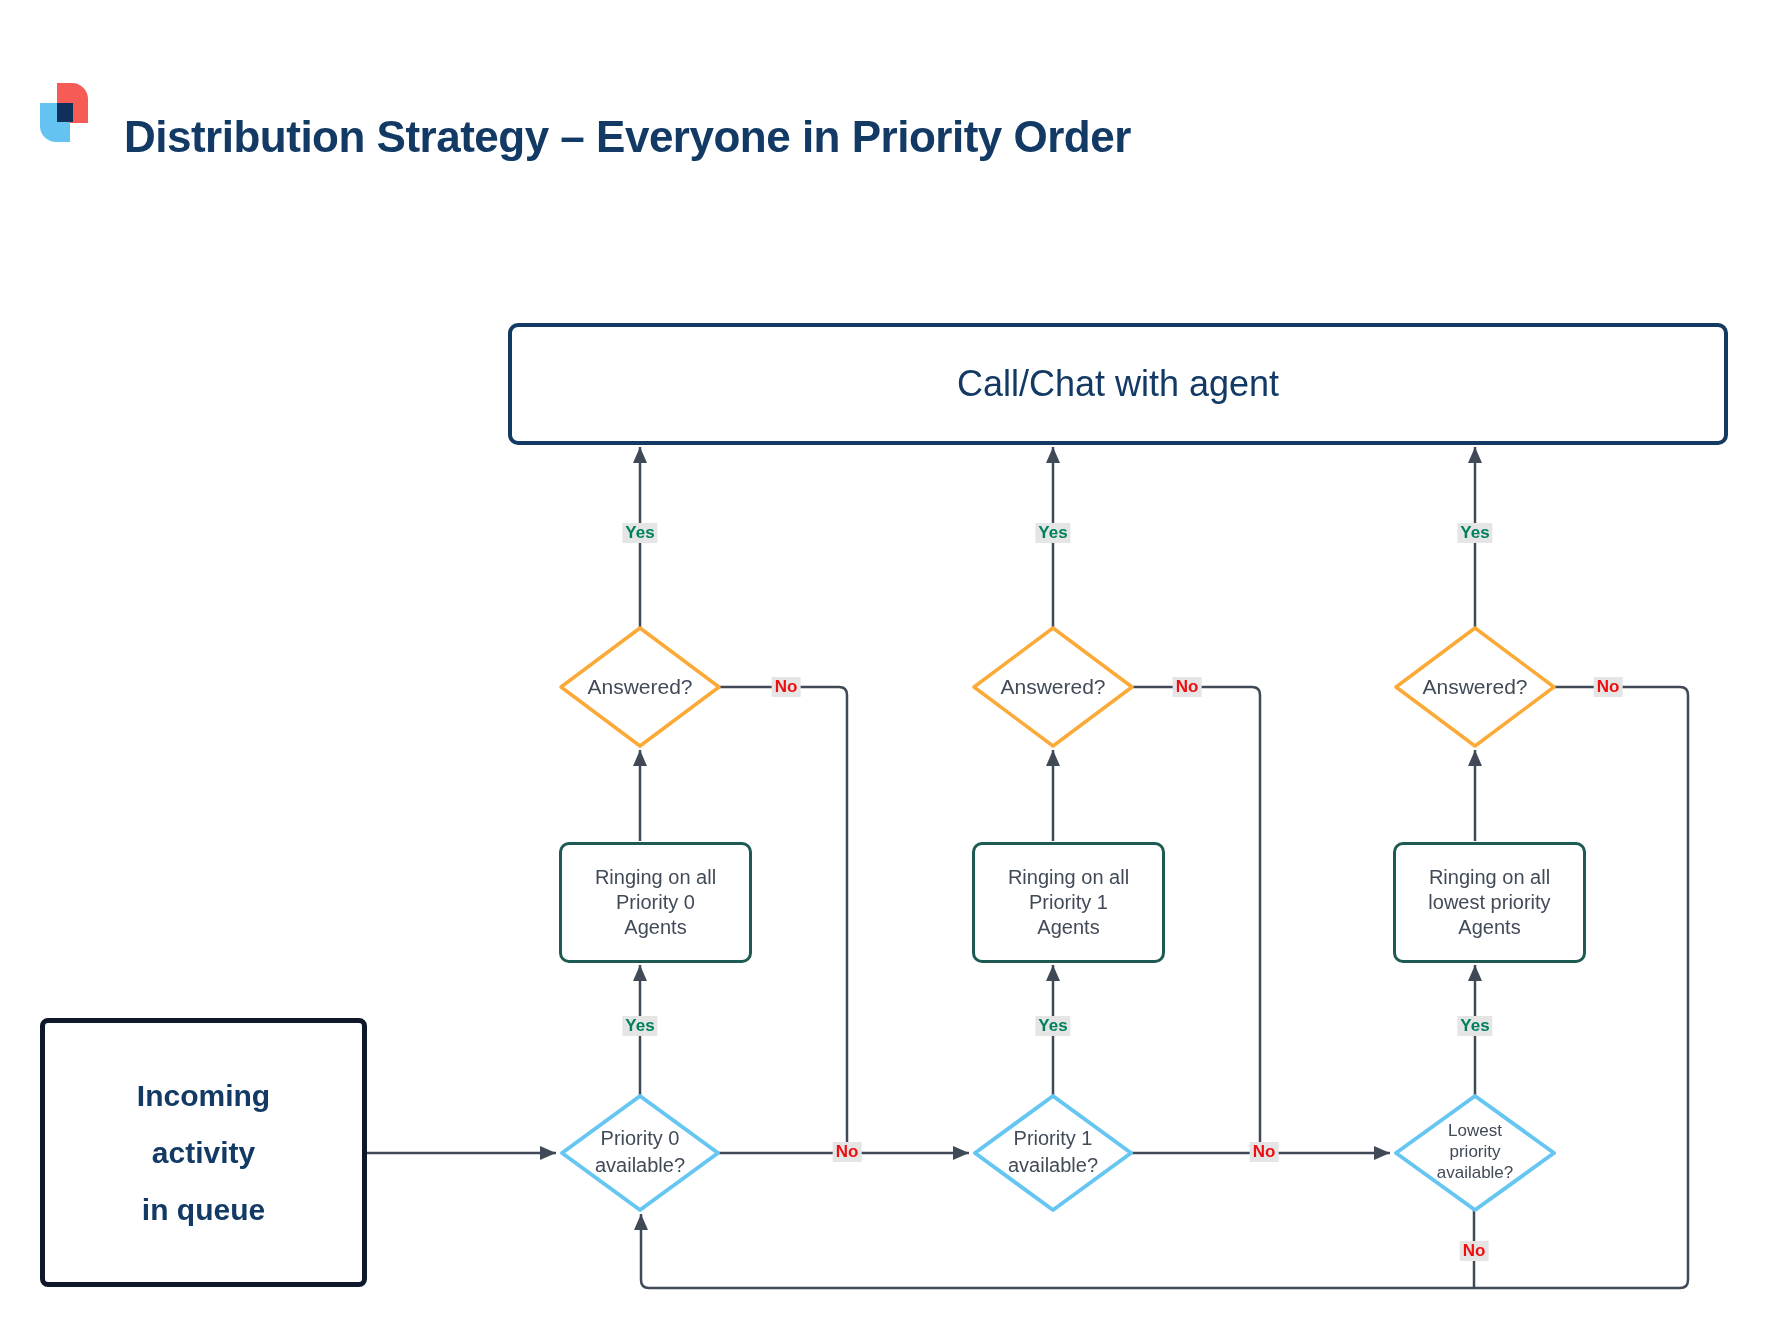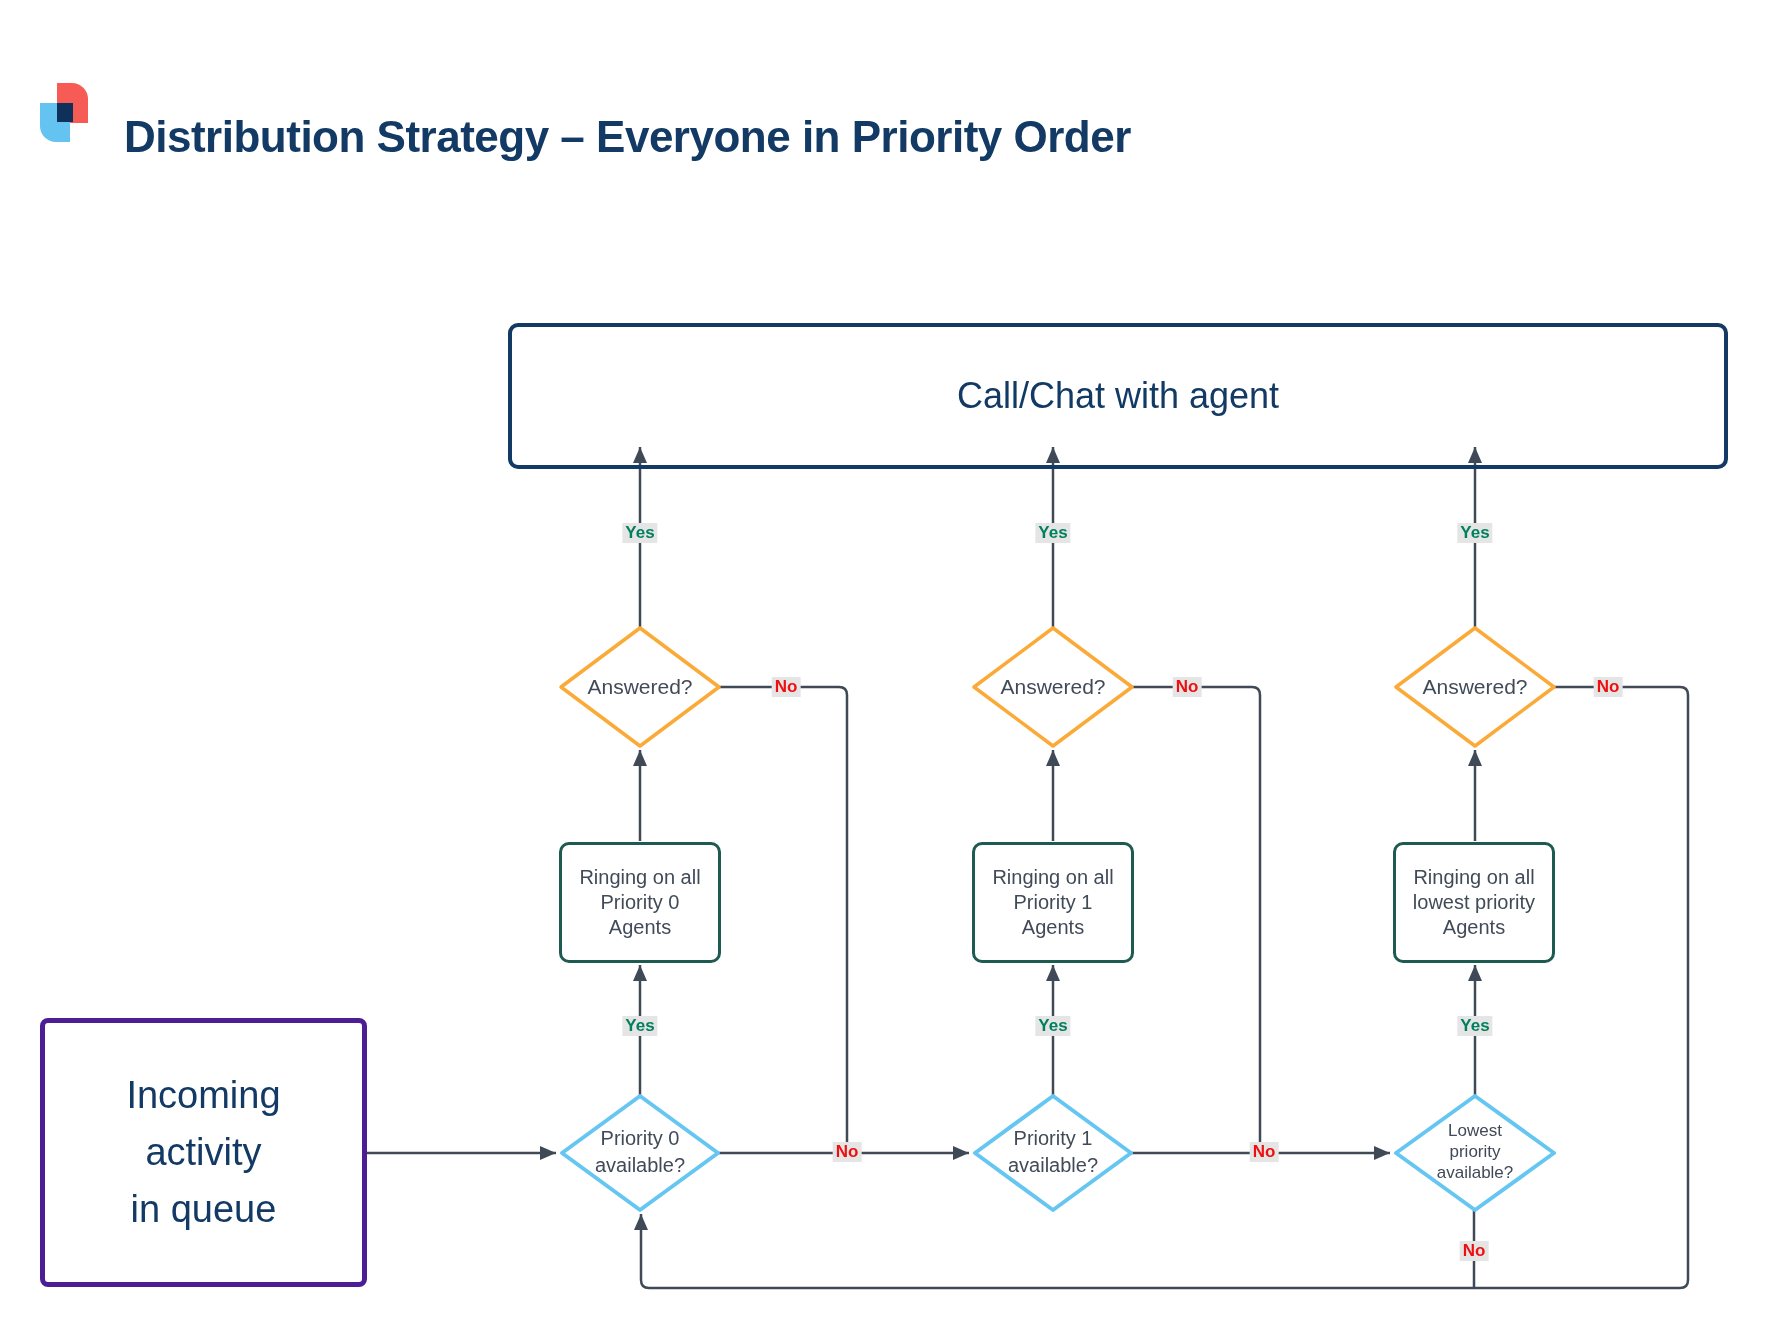--- a/index.html
+++ b/index.html
@@ -21,34 +21,34 @@
     color:#123a64; white-space:nowrap;
   }
 
   svg.layer { position:absolute; left:0; top:0; z-index:1; }
 
   .box {
     position:absolute; z-index:2; background:transparent;
     display:flex; align-items:center; justify-content:center; text-align:center;
   }
   .call-chat {
-    left:508px; top:323px; width:1220px; height:146px;
+    left:508px; top:323px; width:1220px; height:122px;
     border:4px solid #123a64; border-radius:10px;
     font-size:36px; color:#123a64;align-items:center;
   }
   .ringing {
-    top:842px; width:162px; height:121px;
+    top:842px; width:193px; height:121px;
     border:3px solid #1c5a52; border-radius:10px;
     font-size:20px; line-height:25px; color:#414b58; white-space:pre-line;
   }
   .ringing-1 { left:559px; } .ringing-2 { left:972px; } .ringing-3 { left:1393px; }
   .incoming {
     left:40px; top:1018px; width:327px; height:269px;
-    border:5px solid #4c1d95; border-radius:8px;
-    font-size:38px; line-height:57px; color:#123a64; white-space:pre-line;
+    border:5px solid #0f172a; border-radius:8px;
+    font-size:30px; line-height:57px; color:#123a64; white-space:pre-line;font-weight:bold;
   }
 
   .dtext {
     position:absolute; z-index:4; transform:translate(-50%,-50%);
     text-align:center; color:#414b58; white-space:pre-line;
   }
   .dtext.answered { font-size:21px; }
   .dtext.avail    { font-size:20px; line-height:27px; }
   .dtext.avail-sm { font-size:17px; line-height:21px; }
 

